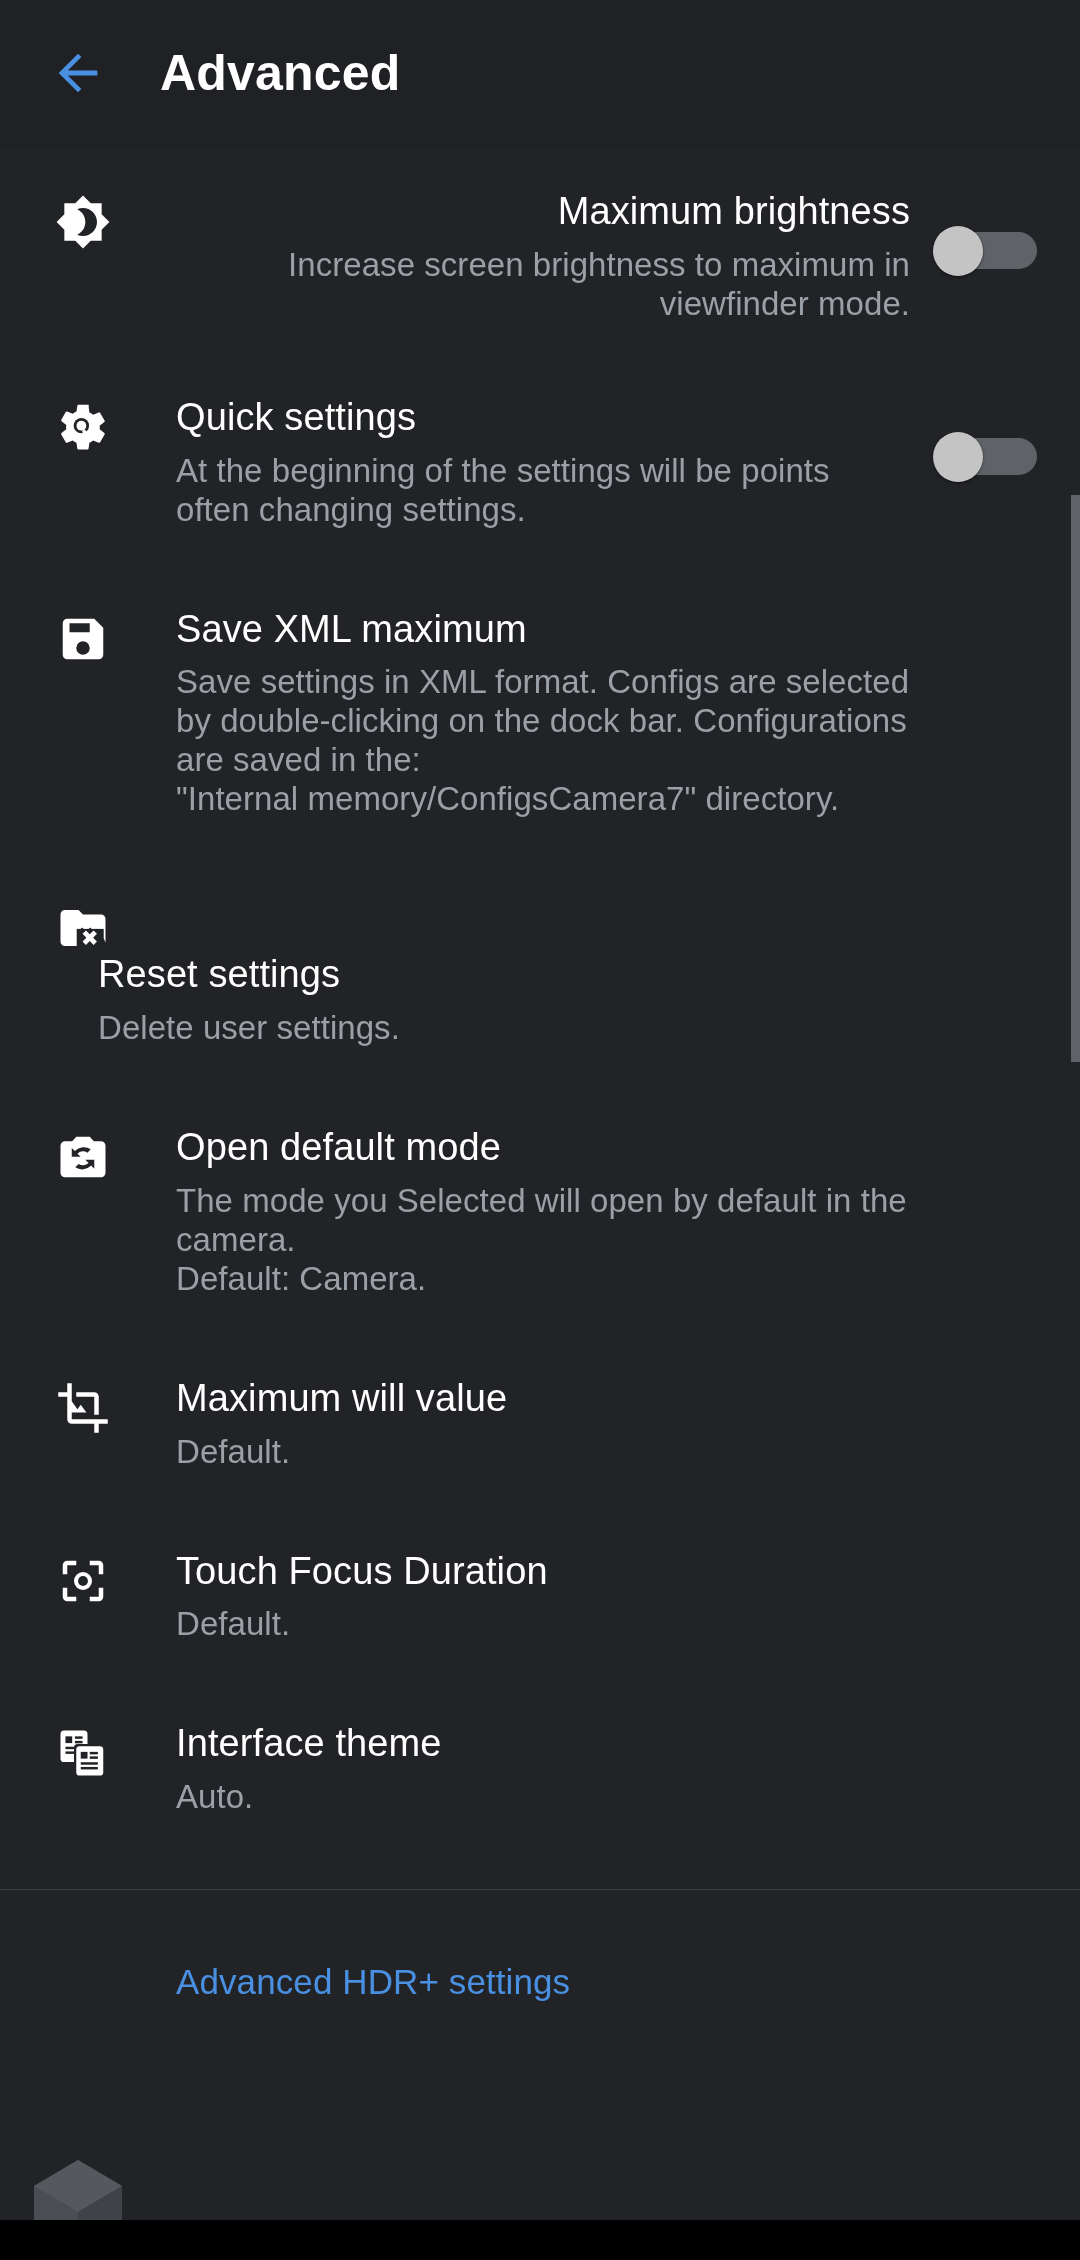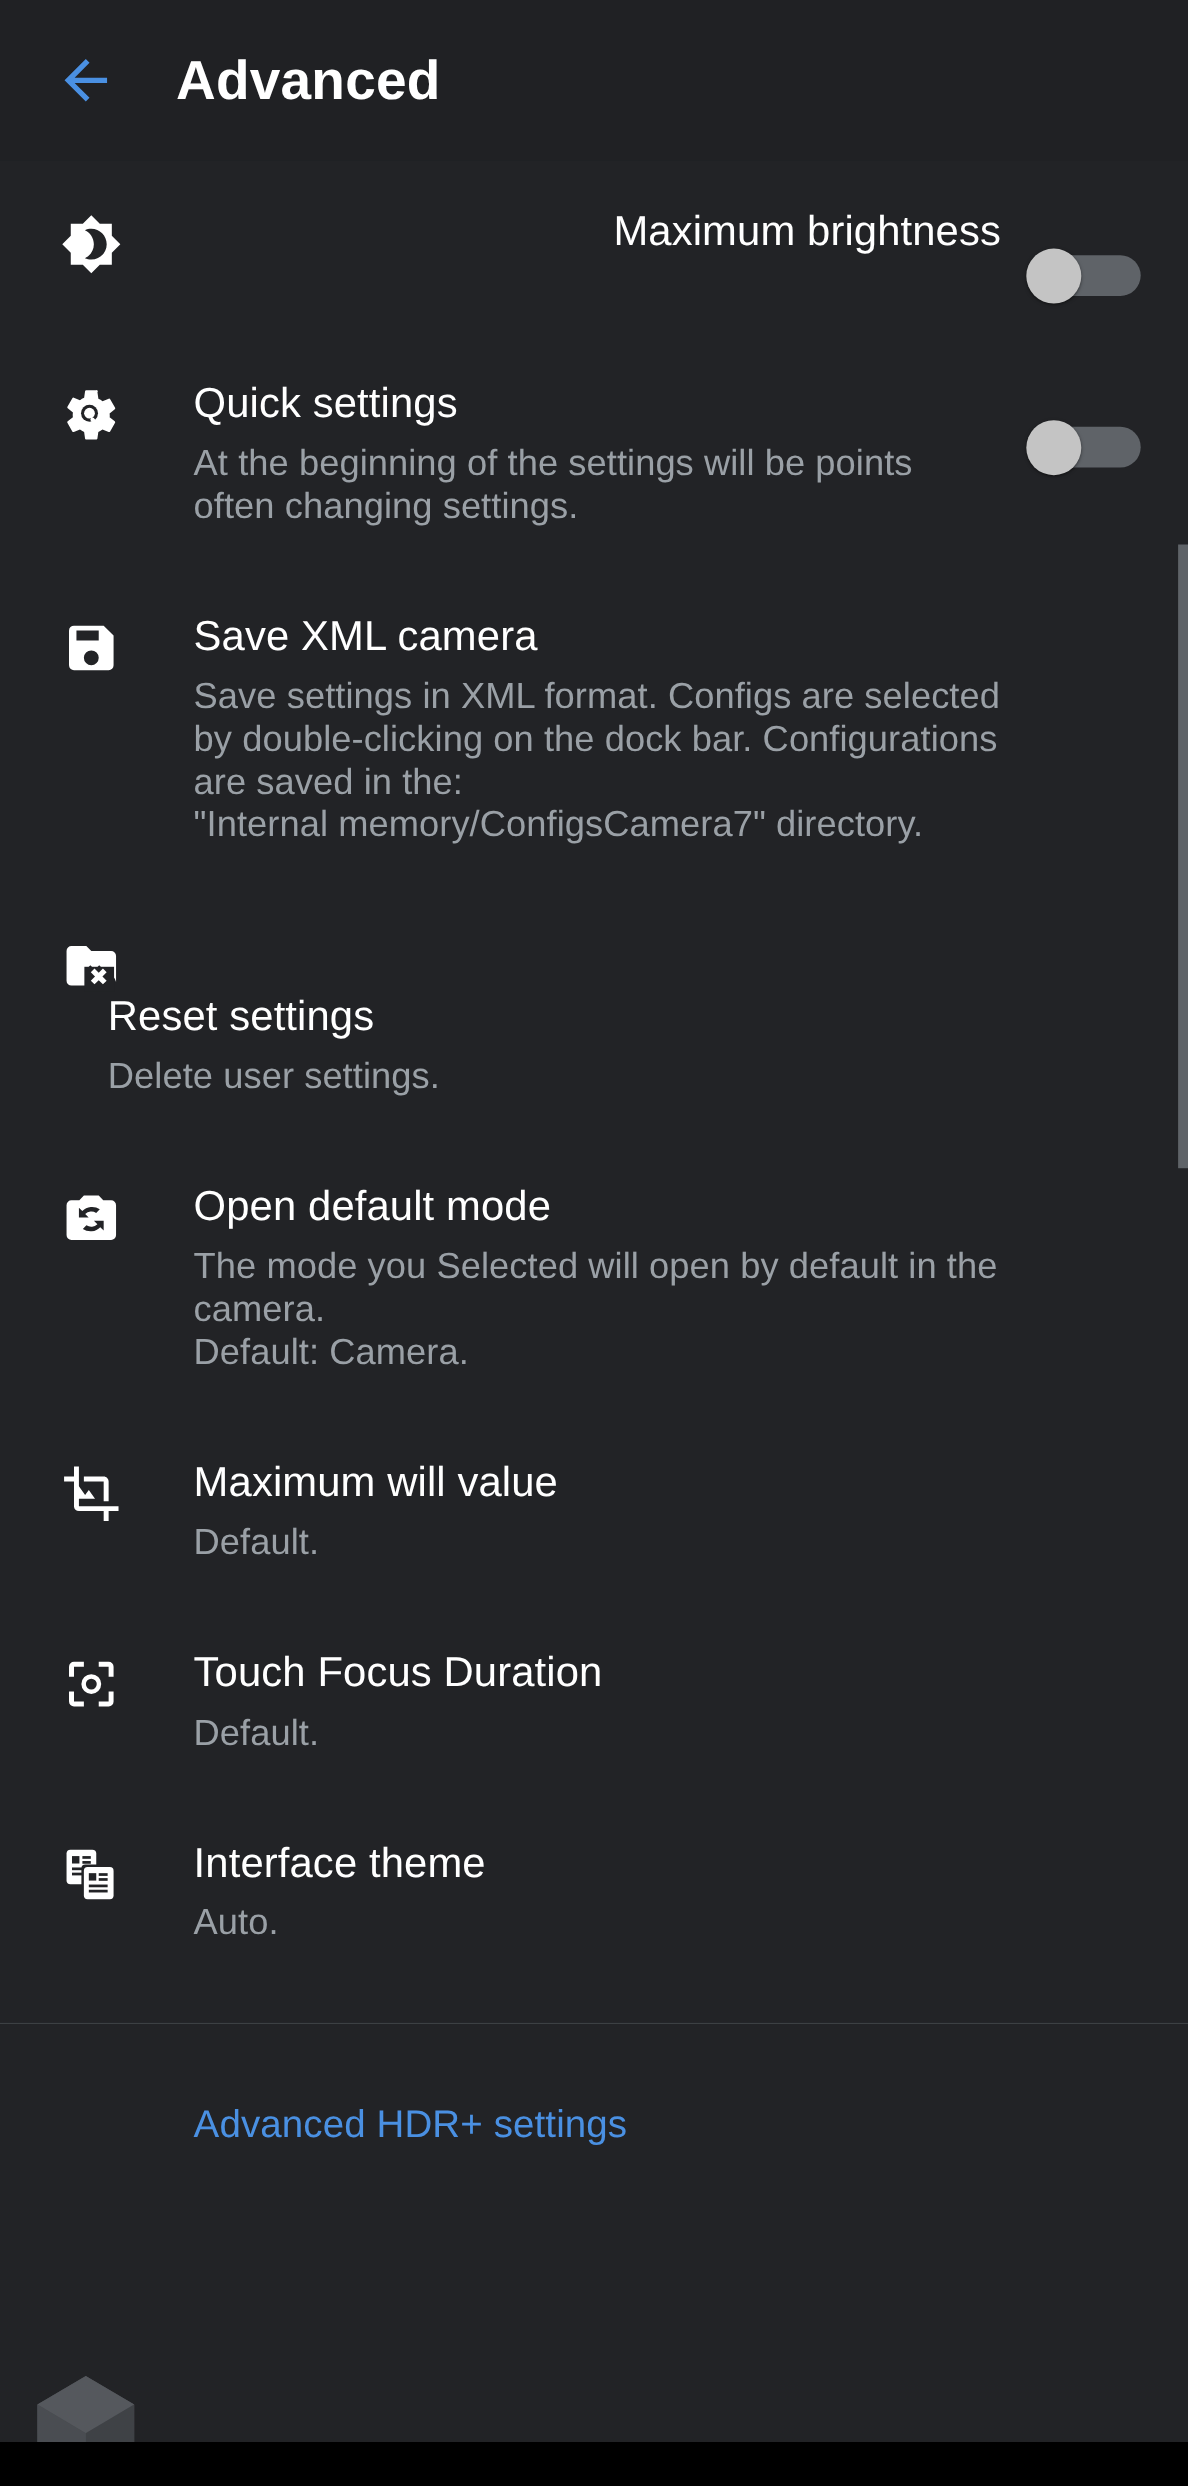--- a/index.html
+++ b/index.html
@@ -209,20 +209,21 @@
   <div id="content">
 
     <div class="row" style="padding-top:46px;text-align:right;">
       <div class="row-icon">
         <svg width="56" height="56" viewBox="0 0 24 24">
           <path d="M20 8.69V4h-4.69L12 .69 8.69 4H4v4.69L.69 12 4 15.31V20h4.69L12 23.31 15.31 20H20v-4.69L23.31 12 20 8.69zM12 18c-.89 0-1.74-.2-2.5-.55C11.56 16.5 13 14.42 13 12s-1.44-4.5-3.5-5.45C10.26 6.2 11.11 6 12 6c3.31 0 6 2.69 6 6s-2.69 6-6 6z" fill="#ffffff"></path>
         </svg>
       </div>
       <div class="row-text">
         <div class="row-title">Maximum brightness</div>
+        <div class="row-sub">Increase screen brightness to maximum in viewfinder mode.</div>
       </div>
       <div class="row-control" style="padding-top:34px;">
         <div class="toggle">
           <div class="track"></div>
           <div class="thumb"></div>
         </div>
       </div>
     </div>
 
     <div class="row" style="padding-top:74px;">
@@ -246,21 +247,21 @@
       </div>
     </div>
 
     <div class="row" style="padding-top:80px;">
       <div class="row-icon">
         <svg width="54" height="54" viewBox="0 0 24 24">
           <path d="M17 3H5a2 2 0 0 0-2 2v14a2 2 0 0 0 2 2h14a2 2 0 0 0 2-2V7l-4-4zm-5 16a3 3 0 1 1 0-6 3 3 0 0 1 0 6zm3-10H6V5h9v4z" fill="#ffffff"></path>
         </svg>
       </div>
       <div class="row-text">
-        <div class="row-title">Save XML camera</div>
+        <div class="row-title">Save XML maximum</div>
         <div class="row-sub">Save settings in XML format. Configs are selected by double-clicking on the dock bar. Configurations are saved in the:
 "Internal memory/ConfigsCamera7" directory.</div>
       </div>
       <div class="row-control"></div>
     </div>
 
     <div class="row" style="padding-top:80px;flex-direction:column;">
       <div class="row-icon">
         <svg width="54" height="54" viewBox="0 0 24 24">
           <path d="M10 4H4a2 2 0 0 0-2 2v12a2 2 0 0 0 2 2h7.2a5.6 5.6 0 0 1-.2-1.5c0-1.3.44-2.5 1.18-3.46L12 15l-1.8-1.8 1.4-1.4 1.8 1.8 1.8-1.8 1.4 1.4-1.5 1.5A5.5 5.5 0 0 1 22 18.5V8a2 2 0 0 0-2-2h-8l-2-2z" fill="#ffffff"></path>

